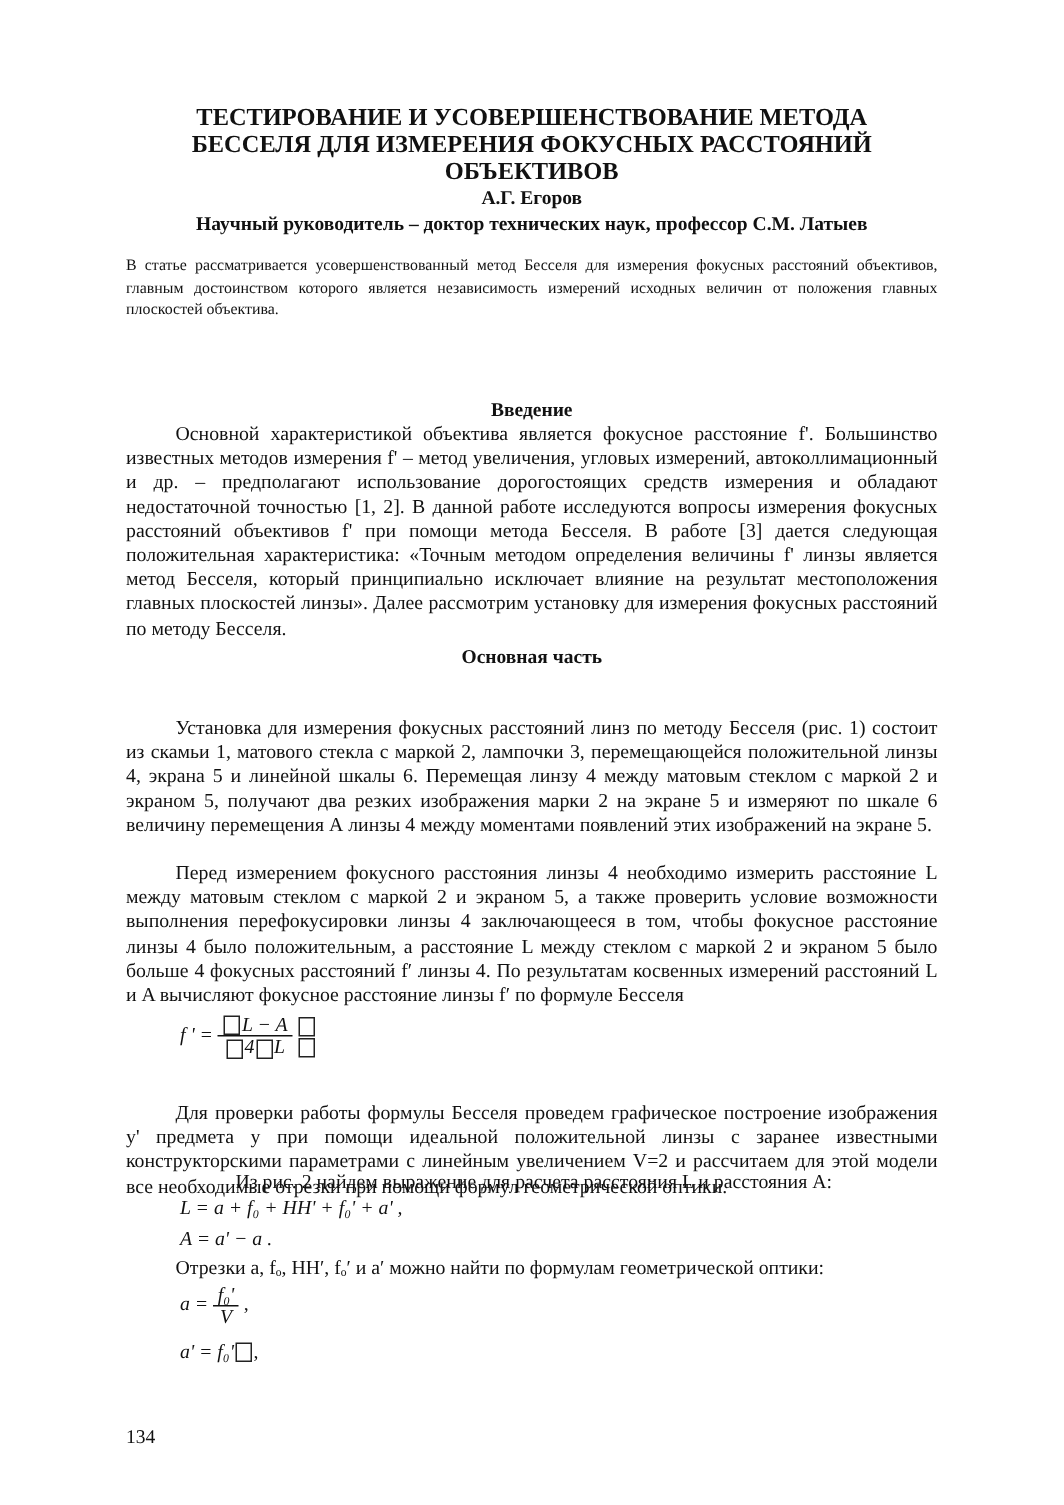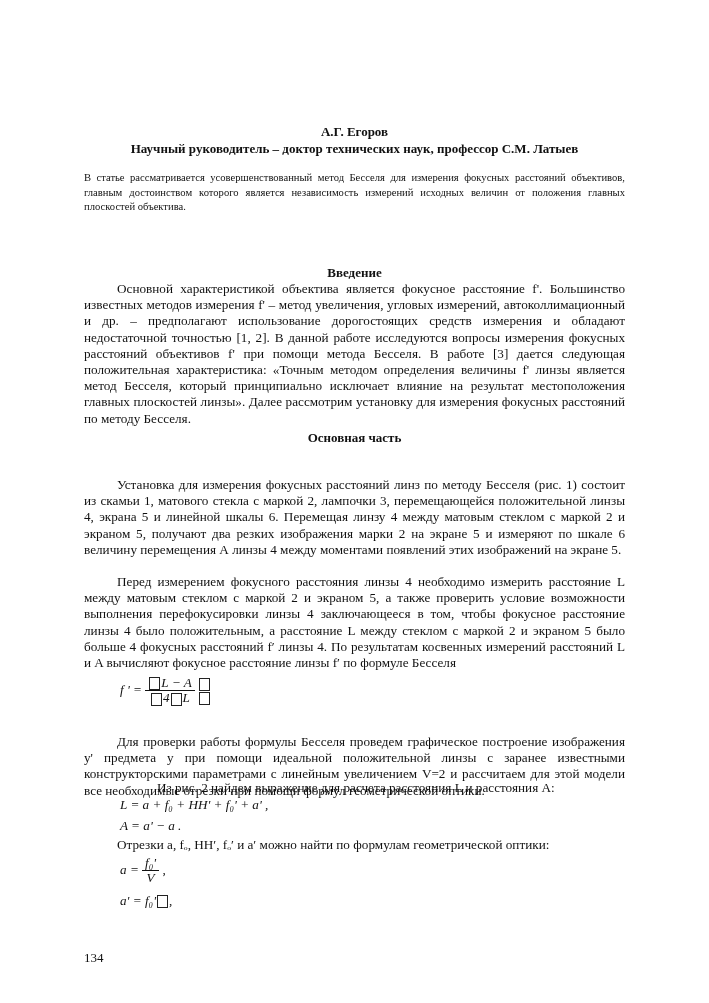--- a/index.html
+++ b/index.html
@@ -19,20 +19,23 @@
   .frac .num { display: block; border-bottom: 1px solid #111; padding: 0 3px; line-height: 14px; }
   .frac .den { display: block; line-height: 14px; }
   .pagenum { position: absolute; left: 84px; top: 950px; font-size: 13px; }
 </style>
 </head>
 <body>
 
 <div class="page">
 
   <div class="title">
+    <div>ТЕСТИРОВАНИЕ И УСОВЕРШЕНСТВОВАНИЕ МЕТОДА</div>
+    <div>БЕССЕЛЯ ДЛЯ ИЗМЕРЕНИЯ ФОКУСНЫХ РАССТОЯНИЙ</div>
+    <div>ОБЪЕКТИВОВ</div>
   </div>
 
   <div class="author">А.Г. Егоров</div>
   <div class="advisor">Научный руководитель – доктор технических наук, профессор С.М. Латыев</div>
 
   <div class="abstract">В статье рассматривается усовершенствованный метод Бесселя для измерения фокусных расстояний объективов, главным достоинством которого является независимость измерений исходных величин от положения главных плоскостей объектива.</div>
 
   <div class="heading" style="top:233px;margin-top:32px;">Введение</div>
 
   <div class="para" style="top:262px;"><span class="indent"></span><span>Основной характеристикой объектива является фокусное расстояние f'. Большинство известных методов измерения f' – метод увеличения, угловых измерений, автоколлимационный и др. – предполагают использование дорогостоящих средств измерения и обладают недостаточной точностью [1, 2]. В данной работе исследуются вопросы измерения фокусных расстояний объективов f' при помощи метода Бесселя. В работе [3] дается следующая положительная характеристика: «Точным методом определения величины f' линзы является метод Бесселя, который принципиально исключает влияние на результат местоположения главных плоскостей линзы». Далее рассмотрим установку для измерения фокусных расстояний по методу Бесселя.</span></div>

